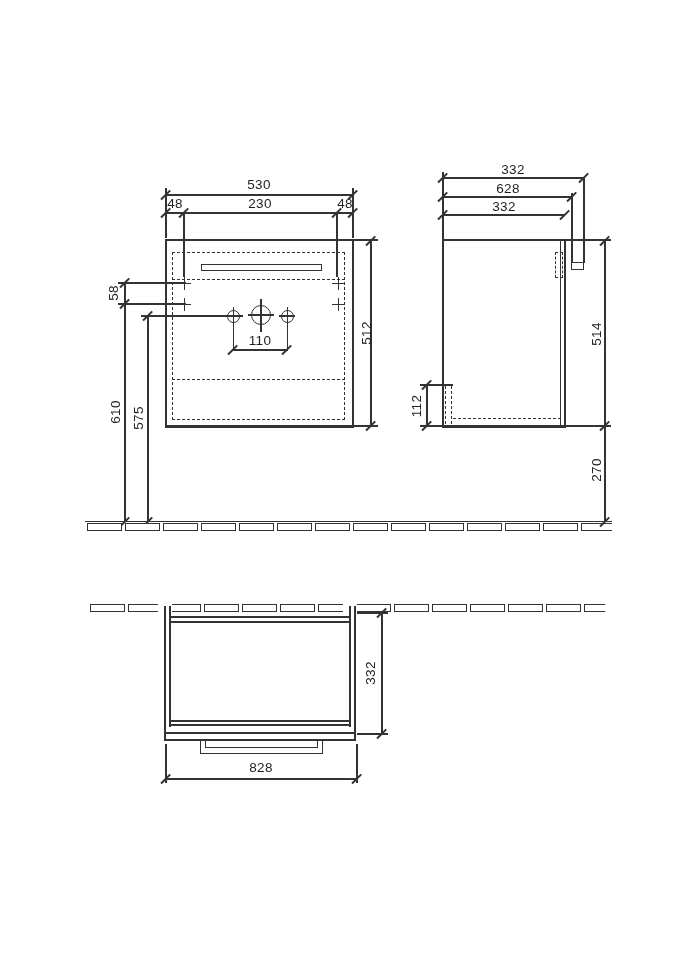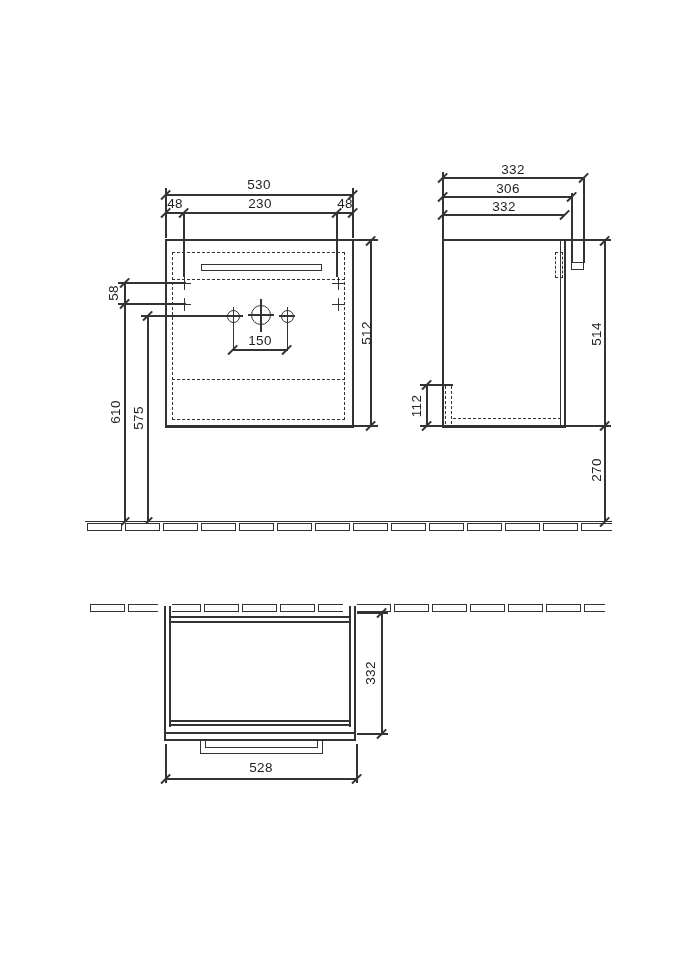--- a/index.html
+++ b/index.html
@@ -54,21 +54,21 @@
     <div class="ln" style="left:279px;top:315.3px;width:16px;height:1.4px"></div>
     <div class="ln" style="left:260.3px;top:299px;width:1.4px;height:33px"></div>
     <div class="ln" style="left:248px;top:314.3px;width:26px;height:1.4px"></div>
     <div class="circle" style="left:251px;top:305px;width:20px;height:20px"></div>
     <div class="circle" style="left:226.5px;top:309.5px;width:13px;height:13px"></div>
     <div class="circle" style="left:280.5px;top:309.5px;width:13px;height:13px"></div>
 
     <div class="ln" style="left:233px;top:349.3px;width:54px;height:1.4px"></div>
     <div class="tick" style="left:226px;top:349px"></div>
     <div class="tick" style="left:280px;top:349px"></div>
-    <div class="lbl" style="left:240px;top:334px;width:40px">150</div>
+    <div class="lbl" style="left:240px;top:334px;width:40px">110</div>
 
     <div class="ln" style="left:165.3px;top:188px;width:1.4px;height:50px"></div>
     <div class="ln" style="left:352.3px;top:188px;width:1.4px;height:50px"></div>
     <div class="ln" style="left:166px;top:194.3px;width:187px;height:1.4px"></div>
     <div class="lbl" style="left:239px;top:178px;width:40px">530</div>
     <div class="ln" style="left:166px;top:212.3px;width:187px;height:1.4px"></div>
     <div class="ln" style="left:183.3px;top:213px;width:1.4px;height:64px"></div>
     <div class="ln" style="left:336.3px;top:213px;width:1.4px;height:64px"></div>
     <div class="lbl" style="left:163px;top:197px;width:24px">48</div>
     <div class="lbl" style="left:240px;top:197px;width:40px">230</div>
@@ -145,21 +145,21 @@
     <div class="ln" style="left:571px;top:193px;width:1.5px;height:76px"></div>
     <div class="ln" style="left:583px;top:177px;width:1.5px;height:86px"></div>
     <div class="box" style="left:571px;top:262px;width:13px;height:8px"></div>
     <div class="dashbox" style="left:555px;top:252px;width:8px;height:26px"></div>
 
     <div class="ln" style="left:442.3px;top:172px;width:1.4px;height:67px"></div>
     <div class="ln" style="left:443px;top:177.3px;width:141px;height:1.4px"></div>
     <div class="ln" style="left:443px;top:196.3px;width:129px;height:1.4px"></div>
     <div class="ln" style="left:443px;top:214.3px;width:122px;height:1.4px"></div>
     <div class="lbl" style="left:493px;top:163px;width:40px">332</div>
-    <div class="lbl" style="left:488px;top:182px;width:40px">306</div>
+    <div class="lbl" style="left:488px;top:182px;width:40px">628</div>
     <div class="lbl" style="left:484px;top:200px;width:40px">332</div>
     <div class="tick" style="left:436px;top:177px"></div>
     <div class="tick" style="left:577px;top:177px"></div>
     <div class="tick" style="left:436px;top:196px"></div>
     <div class="tick" style="left:565px;top:196px"></div>
     <div class="tick" style="left:436px;top:214px"></div>
     <div class="tick" style="left:558px;top:214px"></div>
 
     <div class="ln" style="left:566px;top:239.3px;width:45px;height:1.4px"></div>
     <div class="ln" style="left:566px;top:425.3px;width:45px;height:1.4px"></div>
@@ -215,16 +215,16 @@
     <div class="ln" style="left:381.3px;top:613px;width:1.4px;height:121px"></div>
     <div class="tick" style="left:375px;top:612px"></div>
     <div class="tick" style="left:375px;top:733px"></div>
     <div class="lbl rot" style="left:351px;top:666px;width:40px">332</div>
 
     <div class="ln" style="left:165.3px;top:744px;width:1.4px;height:39px"></div>
     <div class="ln" style="left:356.3px;top:744px;width:1.4px;height:39px"></div>
     <div class="ln" style="left:166px;top:778.3px;width:191px;height:1.4px"></div>
     <div class="tick" style="left:159px;top:778px"></div>
     <div class="tick" style="left:350px;top:778px"></div>
-    <div class="lbl" style="left:241px;top:761px;width:40px">528</div>
+    <div class="lbl" style="left:241px;top:761px;width:40px">828</div>
   </div>
 
 </div>
 
 </body></html>

